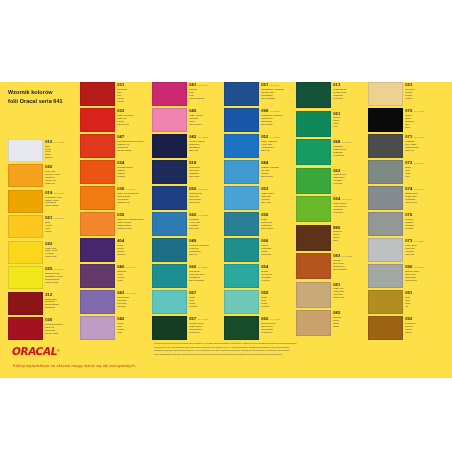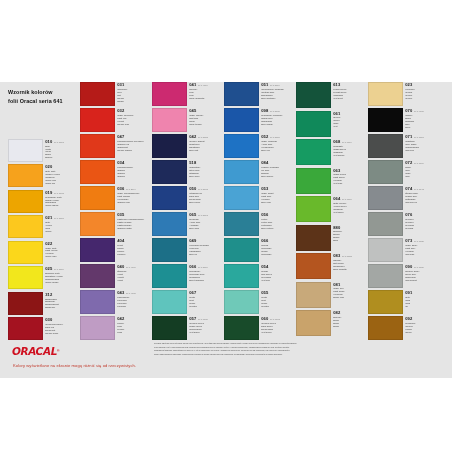--- a/index.html
+++ b/index.html
@@ -13,21 +13,21 @@
     overflow: hidden;
     font-family: "Liberation Sans", sans-serif;
   }
 
   #sheet {
     position: absolute;
     left: 0;
     top: 74px;
     width: 452px;
     height: 304px;
-    background: #e5e5e5;
+    background: #fde047;
     box-sizing: border-box;
   }
 
   .topband {
     position: absolute;
     left: 0; top: 0;
     width: 452px;
     height: 8px;
     background: #ffffff;
   }

